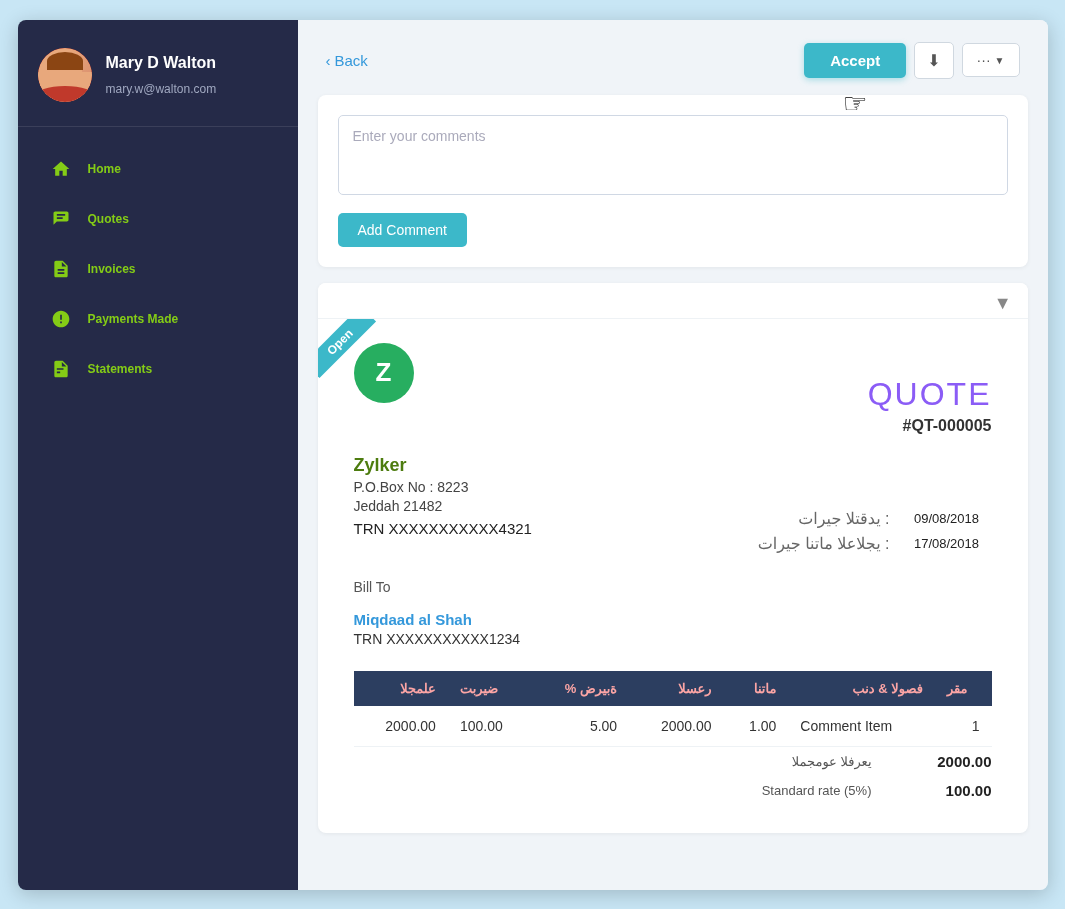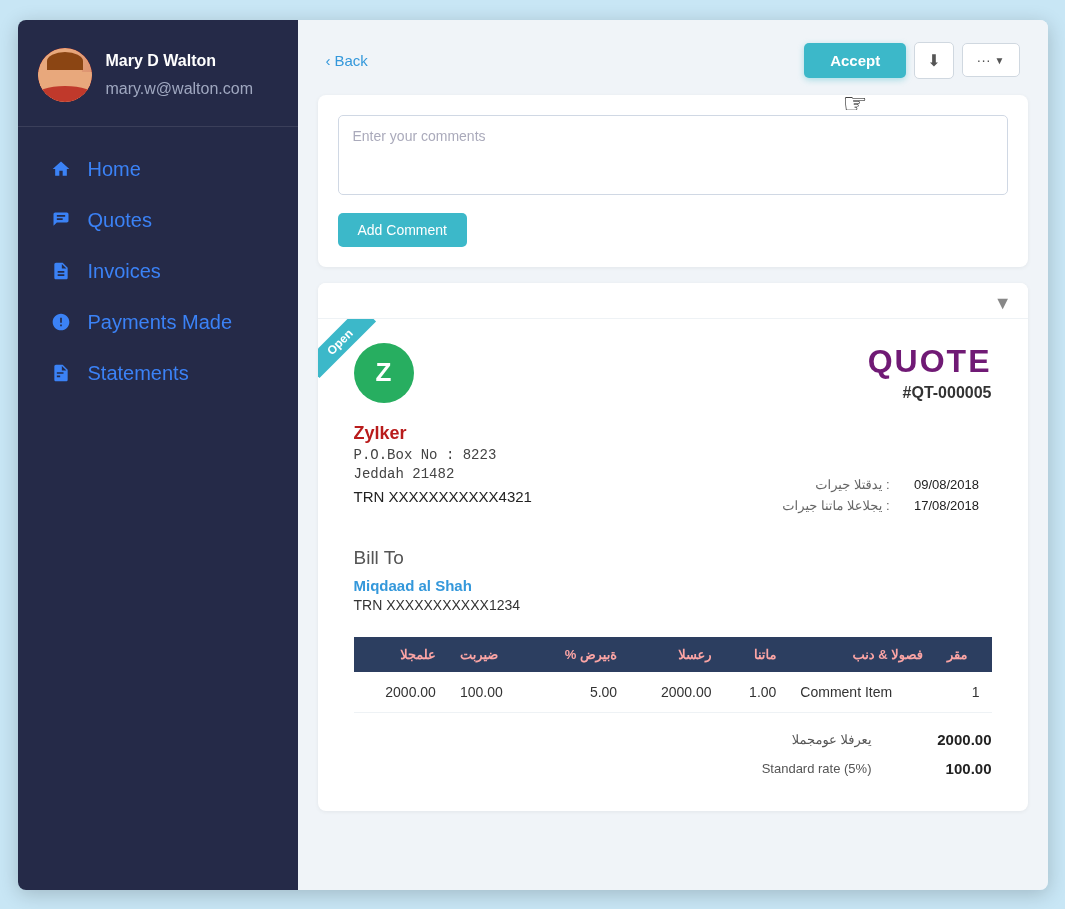--- a/index.html
+++ b/index.html
@@ -5,23 +5,23 @@
     * { box-sizing: border-box; margin: 0; padding: 0; }
     body { font-family: 'Segoe UI', Arial, sans-serif; background: #c8e6f5; width: 1065px; height: 909px; overflow: hidden; display: flex; align-items: center; justify-content: center; }
     .app-container { display: flex; width: 1030px; height: 870px; border-radius: 8px; overflow: hidden; box-shadow: 0 4px 20px rgba(0,0,0,0.2); }
     
     
     .sidebar { width: 280px; background: #252a48; color: #fff; display: flex; flex-direction: column; padding: 0; flex-shrink: 0; }
     .user-profile { display: flex; align-items: center; padding: 28px 20px 24px; border-bottom: 1px solid rgba(255,255,255,0.1); }
     .avatar { width: 54px; height: 54px; border-radius: 50%; background: #c0392b; overflow: hidden; margin-right: 14px; flex-shrink: 0; display: flex; align-items: center; justify-content: center; }
     .user-info { display: flex; flex-direction: column; }
     .user-name { font-size: 16px; font-weight: 600; color: #ffffff; }
-    .user-email { font-size: 16px; color: #a0a8c0; margin-top: 10px; }
+    .user-email { font-size: 12px; color: #a0a8c0; margin-top: 10px; }
     .nav-menu { padding: 16px 0; flex: 1; }
-    .nav-item { display: flex; align-items: center; padding: 13px 24px; cursor: pointer; color: #3b82f6; font-size: 20px; transition: background 0.2s; border-radius: 4px; margin: 2px 8px; }
+    .nav-item { display: flex; align-items: center; padding: 13px 24px; cursor: pointer; color: #84cc16; font-size: 12px; transition: background 0.2s; border-radius: 4px; margin: 2px 8px; font-weight: bold; }
     .nav-icon { width: 22px; height: 22px; margin-right: 16px; display: flex; align-items: center; justify-content: center; flex-shrink: 0; }
     .nav-icon svg { width: 20px; height: 20px; fill: currentColor; }
 
     
     .main-content { flex: 1; background: #f0f4f8; display: flex; flex-direction: column; overflow-y: auto; }
     .top-bar { display: flex; align-items: center; justify-content: space-between; padding: 22px 28px 16px; background: #f0f4f8; }
     .back-link { display: flex; align-items: center; color: #3498db; font-size: 15px; cursor: pointer; text-decoration: none; }
     .back-arrow { margin-right: 4px; }
     .top-actions { display: flex; align-items: center; gap: 8px; }
     .btn-accept { background: #3cb8c9; color: #fff; border: none; padding: 9px 26px; border-radius: 5px; font-size: 15px; font-weight: 600; cursor: pointer; box-shadow: 0 2px 6px rgba(60,184,201,0.4); }
@@ -44,46 +44,46 @@
     .dropdown-arrow { color: #888; font-size: 18px; cursor: pointer; }
     .quote-body { padding: 24px 36px 28px; position: relative; }
     
     
     .ribbon { position: absolute; top: 0; left: 0; width: 70px; height: 70px; overflow: hidden; }
     .ribbon-inner { position: absolute; top: 12px; left: -18px; background: #3cb8c9; color: #fff; font-size: 12px; font-weight: 700; padding: 4px 20px; transform: rotate(-45deg); transform-origin: center; width: 80px; text-align: center; }
 
     .quote-header-row { display: flex; justify-content: space-between; align-items: flex-start; margin-bottom: 20px; }
     .company-logo { width: 60px; height: 60px; border-radius: 50%; background: #27ae60; display: flex; align-items: center; justify-content: center; color: #fff; font-size: 26px; font-weight: 700; }
     .quote-title-block { text-align: right; }
-    .quote-title { font-size: 32px; font-weight: 700; color: #701a75; letter-spacing: 2px; }
+    .quote-title { font-size: 32px; font-weight: 400; color: #8b5cf6; letter-spacing: 2px; margin-top: 33px; }
     .quote-number { font-size: 16px; color: #333; font-weight: 600; margin-top: 4px; }
     
-    .company-name { font-size: 18px; font-weight: 700; color: #b91c1c; margin-top: 10px; }
-    .company-detail { font-size: 14px; color: #444; margin-top: 3px; font-family: Liberation Mono, monospace; }
+    .company-name { font-size: 18px; font-weight: 700; color: #4d7c0f; margin-top: 10px; }
+    .company-detail { font-size: 14px; color: #444; margin-top: 3px; }
     .trn-text { font-size: 15px; color: #222; margin-top: 6px; font-weight: 500; }
 
     .bill-section { margin-top: 22px; }
-    .bill-to-label { font-size: 19px; color: #555; margin-bottom: 8px; }
+    .bill-to-label { font-size: 14px; color: #555; margin-bottom: 16px; }
     .bill-name { font-size: 15px; color: #3498db; font-weight: 600; }
     .bill-trn { font-size: 14px; color: #333; margin-top: 3px; }
 
     .dates-block { text-align: right; margin-top: -48px; }
     .date-row { display: flex; justify-content: flex-end; align-items: center; margin-bottom: 6px; gap: 12px; }
-    .date-label-ar { font-size: 13px; color: #666; direction: rtl; }
+    .date-label-ar { font-size: 16px; color: #666; direction: rtl; }
     .date-value { font-size: 13px; color: #222; font-weight: 500; min-width: 90px; text-align: center; }
 
     
     .quote-table { width: 100%; border-collapse: collapse; margin-top: 24px; }
     .quote-table th { background: #2c3e60; color: #fca5a5; padding: 10px 12px; font-size: 13px; text-align: right; }
     .quote-table th:last-child { text-align: left; }
     .quote-table td { padding: 12px 12px; font-size: 14px; border-bottom: 1px solid #eef2f5; text-align: right; color: #333; }
     .quote-table td:nth-child(2) { text-align: left; }
     .quote-table th:nth-child(2) { text-align: left; }
 
-    .totals-section { margin-top: 12px; }
+    .totals-section { }
     .total-row { display: flex; justify-content: flex-end; align-items: center; padding: 6px 0; }
     .total-label { font-size: 13px; color: #555; margin-right: 40px; min-width: 200px; text-align: right; direction: rtl; }
     .total-value { font-size: 15px; font-weight: 700; color: #222; min-width: 80px; text-align: right; }
     .total-label-en { font-size: 13px; color: #555; margin-right: 40px; min-width: 200px; text-align: right; }
   </style>
 </head>
 <body>
 
 <div class="app-container">
 

